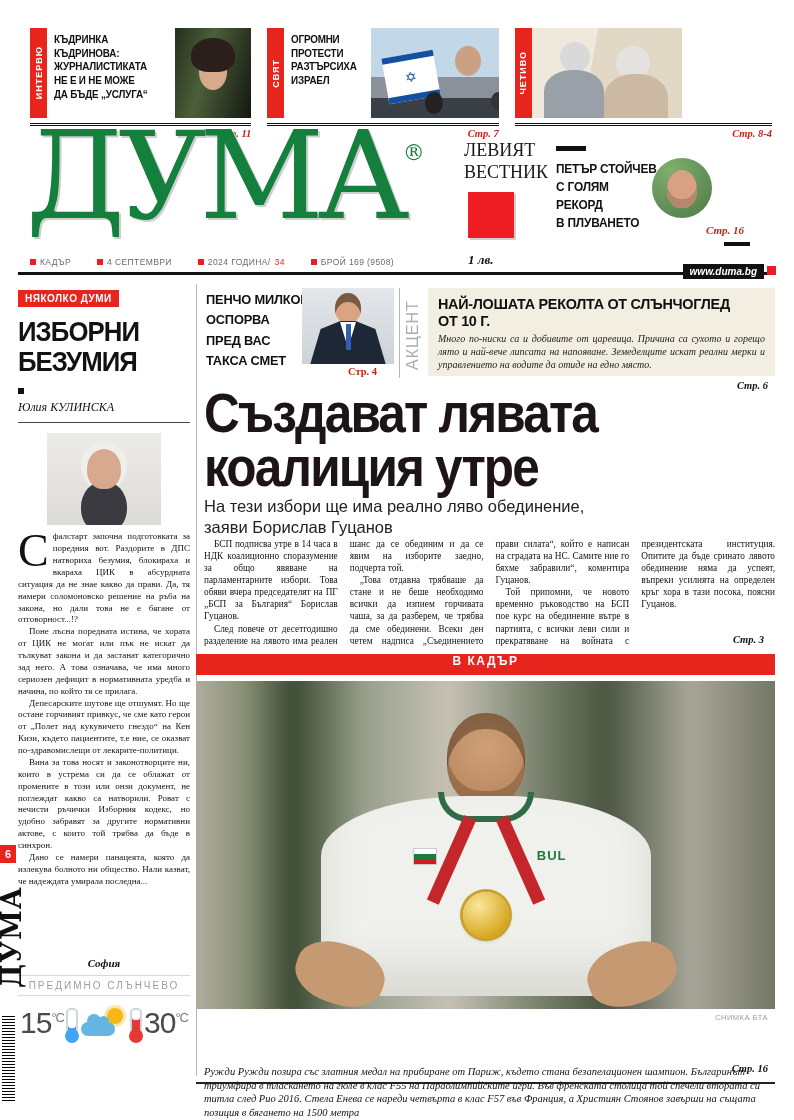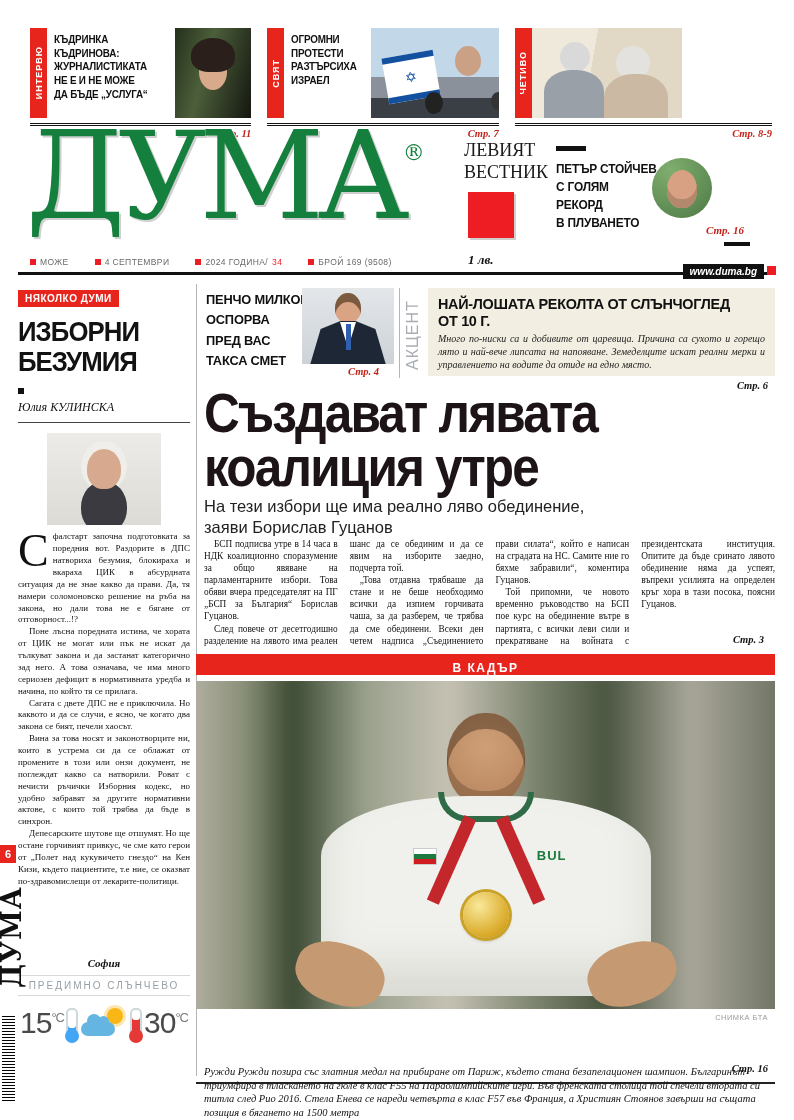--- a/index.html
+++ b/index.html
@@ -88,38 +88,38 @@
   .cloudsun .cloud::before{content:"";position:absolute;left:6px;top:-8px;width:14px;height:14px;border-radius:50%;background:#64b5e2;}
   .cloudsun .cloud::after{content:"";position:absolute;left:17px;top:-6px;width:11px;height:11px;border-radius:50%;background:#64b5e2;}
 
   
   .sec-title{position:absolute;left:206px;top:290px;font-weight:800;font-size:13.5px;line-height:1.5;letter-spacing:-0.2px;transform:scaleX(.95);transform-origin:left top;}
   .sec-photo{position:absolute;left:302px;top:288px;width:92px;height:76px;background:linear-gradient(#e3e7ea,#cdd2d8);overflow:hidden;}
   .sec-photo .head{position:absolute;left:33px;top:5px;width:26px;height:30px;border-radius:50% 50% 45% 45%;background:#d9a384;box-shadow:inset 0 9px 0 #7b5b40;}
   .sec-photo .suit{position:absolute;left:8px;top:33px;width:76px;height:44px;background:#1d2736;clip-path:polygon(0 100%,14% 18%,40% 0,60% 0,86% 18%,100% 100%);}
   .sec-photo .shirt{position:absolute;left:38px;top:34px;width:16px;height:26px;background:#fff;clip-path:polygon(0 0,100% 0,50% 100%);}
   .sec-photo .tie{position:absolute;left:44px;top:36px;width:5px;height:26px;background:#2f5fae;}
-  .sec-page{position:absolute;left:348px;top:366px;color:#c2251c;font-family:"Liberation Serif",serif;font-style:italic;font-weight:bold;font-size:10.5px;}
+  .sec-page{position:absolute;left:348px;top:366px;color:#c2251c;font-family:"Liberation Serif",serif;font-weight:bold;font-size:10.5px;}
 
   
   .akcent-label{position:absolute;left:404px;top:294px;color:#a9adb3;font-size:16px;letter-spacing:1px;writing-mode:vertical-rl;transform:rotate(180deg);height:82px;text-align:center;}
   .akcent-box{position:absolute;left:428px;top:288px;width:347px;height:88px;background:#f2eee1;padding:7px 10px;box-sizing:border-box;}
   .akcent-title{font-weight:900;font-size:15px;letter-spacing:-0.3px;transform:scaleX(.96);transform-origin:left top;color:#101010;}
   .akcent-text{margin-top:4px;font-family:"Liberation Serif",serif;font-style:italic;font-size:10px;line-height:1.28;text-align:justify;color:#222;}
   .akcent-page{position:absolute;right:26px;top:380px;font-family:"Liberation Serif",serif;font-style:italic;font-weight:bold;font-size:10.5px;color:#111;text-align:center;}
 
   
   .headline{position:absolute;left:204px;top:386px;font-size:55px;font-weight:900;line-height:.99;letter-spacing:-2px;transform:scaleX(.9);transform-origin:left top;color:#1c1416;}
   .subhead{position:absolute;left:204px;top:496px;font-size:16.5px;line-height:1.25;color:#222;}
   .body4{position:absolute;left:204px;top:538px;width:571px;height:114px;column-count:4;column-gap:12px;font-family:"Liberation Serif",serif;font-size:9.3px;line-height:1.3;text-align:justify;overflow:hidden;}
   .body4 p{margin:0;text-indent:10px;}
   .main-page{position:absolute;right:30px;top:634px;font-family:"Liberation Serif",serif;font-style:italic;font-weight:bold;font-size:10.5px;color:#111;}
 
   
-  .vk-bar{position:absolute;left:196px;top:654px;width:579px;height:21px;background:#e8251d;display:flex;align-items:flex-end;justify-content:center;}
+  .vk-bar{position:absolute;left:196px;top:654px;width:579px;height:21px;background:#e8251d;display:flex;align-items:flex-start;justify-content:center;}
   .vk-bar span{color:#fff;font-weight:bold;font-size:12px;letter-spacing:1.5px;}
   .hero{position:absolute;left:196px;top:681px;width:579px;height:328px;overflow:hidden;background:#9aa08e;}
   .hero-bg{position:absolute;inset:-12px;background:linear-gradient(90deg,#b9b4a8 0%,#8a9078 10%,#3c4a33 18%,#99a08c 30%,#c6c2b4 44%,#7d8570 58%,#4a5540 70%,#a9a79a 84%,#6b705f 100%);filter:blur(7px);}
   .man{position:absolute;left:50%;bottom:0;transform:translateX(-50%);width:360px;height:300px;}
   .m-head{position:absolute;left:50%;top:4px;transform:translateX(-50%);width:78px;height:92px;border-radius:48% 48% 44% 44%;background:radial-gradient(circle at 50% 38%,#cfa078,#b9875f 80%);box-shadow:inset 0 16px 0 rgba(60,40,25,.45), inset 0 -14px 0 rgba(90,60,40,.35);}
   .m-neck{position:absolute;left:50%;top:88px;transform:translateX(-50%);width:44px;height:26px;background:#bb8a62;}
   .m-torso{position:absolute;left:50%;bottom:13px;transform:translateX(-50%);width:330px;height:200px;background:#f0f1ec;border-radius:45% 45% 6px 6px / 30% 30% 6px 6px;box-shadow:inset 0 -30px 40px rgba(150,150,140,.25);}
   .m-collar{position:absolute;left:50%;top:-4px;transform:translateX(-50%);width:96px;height:30px;border-radius:0 0 40px 40px;border:6px solid #2f6b46;border-top:none;background:transparent;box-sizing:border-box;}
   .ribbon{position:absolute;top:18px;width:13px;height:92px;background:#c3272b;}
   .ribbon.l{left:124px;transform:rotate(24deg);}
@@ -185,21 +185,21 @@
   </div>
 
   <div class="teaser t3">
     <div class="teaser-box">
       <div class="tag">
           <span>ЧЕТИВО</span>
         </div>
       <div class="t-photo ph3"></div>
     </div>
     <div class="teaser-rule"></div>
-    <div class="t-page">Стр. 8-9</div>
+    <div class="t-page">Стр. 8-4</div>
   </div>
 </div>
 
 <div class="logo"><span>ДУМА</span><sup>®</sup></div>
 <div class="tagline">
   <div>ЛЕВИЯТ</div>
   <div>ВЕСТНИК</div>
 </div>
 <div class="red-square"></div>
 <div class="promo-dash"></div>
@@ -209,21 +209,21 @@
   <div>РЕКОРД</div>
   <div>В ПЛУВАНЕТО</div>
 </div>
 <div class="promo-photo"></div>
 <div class="promo-page">Стр. 16</div>
 <div class="promo-underdash"></div>
 
 <div class="dateline">
   <span class="dl-item">
       <i class="sq"></i>
-      <span>МОЖЕ</span>
+      <span>КАДЪР</span>
     </span>
   <span class="dl-item">
       <i class="sq"></i>
       <span>4 СЕПТЕМВРИ</span>
     </span>
   <span class="dl-item">
       <i class="sq"></i>
       <span>2024 ГОДИНА/</span>
       <span class="dl-red">34</span>
     </span>
@@ -246,23 +246,23 @@
     <div>ИЗБОРНИ</div>
     <div>БЕЗУМИЯ</div>
   </div>
   <div class="op-bullet"></div>
   <div class="op-author">Юлия КУЛИНСКА</div>
   <div class="op-hr"></div>
   <div class="op-photo"></div>
   <div class="op-body">
     <p class="first"><span class="dropcap">С</span><span>фалстарт започна подготовката за поредния вот. Раздорите в ДПС натвориха безумия, блокираха и вкараха ЦИК в абсурдната ситуация да не знае какво да прави. Да, тя намери соломоновско решение на ръба на закона, но дали това не е бягане от отговорност...!?</span></p>
     <p>Поне лъсна поредната истина, че хората от ЦИК не могат или пък не искат да тълкуват закона и да застанат категорично зад него. А това означава, че има много сериозен дефицит в нормативната уредба и начина, по който тя се прилага.</p>
-    <p>Сагата с двете ДПС не е приключила. Но каквото и да се случи, е ясно, че когато два закона се бият, печели хаосът.</p>
+    <p>Депесарските шутове ще отшумят. Но ще остане горчивият привкус, че сме като герои от „Полет над кукувичето гнездо“ на Кен Кизи, където пациентите, т.е ние, се оказват по-здравомислещи от лекарите-политици.</p>
     <p>Вина за това носят и законотворците ни, които в устрема си да се облажат от промените в този или онзи документ, не поглеждат какво са натворили. Роват с нечисти ръчички Изборния кодекс, но удобно забравят за другите нормативни актове, с които той трябва да бъде в синхрон.</p>
-    <p>Депесарските шутове ще отшумят. Но ще остане горчивият привкус, че сме като герои от „Полет над кукувичето гнездо“ на Кен Кизи, където пациентите, т.е ние, се оказват по-здравомислещи от лекарите-политици.</p>
+    <p>Дано се намери панацеята, която да излекува болното ни общество. Нали казват, че надеждата умирала последна...</p>
   </div>
   <div class="op-city">София</div>
   <div class="op-weatherlabel">ПРЕДИМНО СЛЪНЧЕВО</div>
   <div class="weather">
     <span class="temp"><span>15</span><sup>°C</sup></span>
     <span class="thermo cold"></span>
     <span class="cloudsun">
         <span class="sun"></span>
         <span class="cloud"></span>
       </span>

